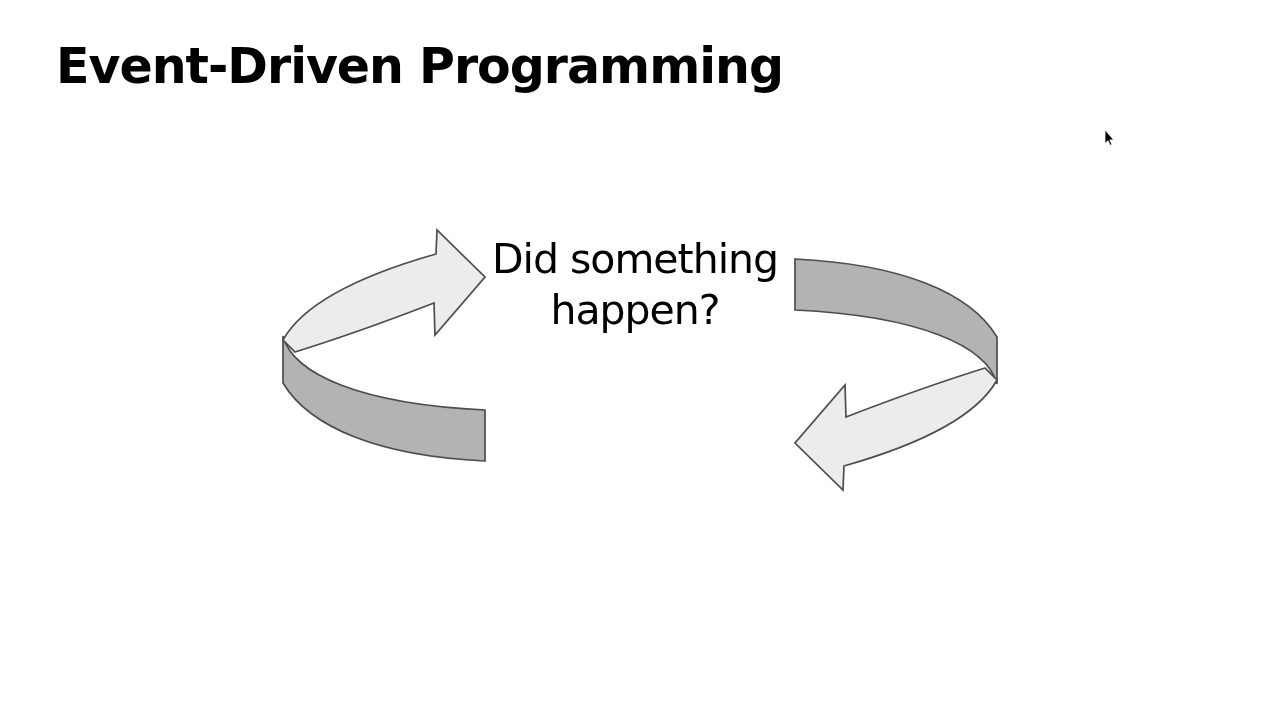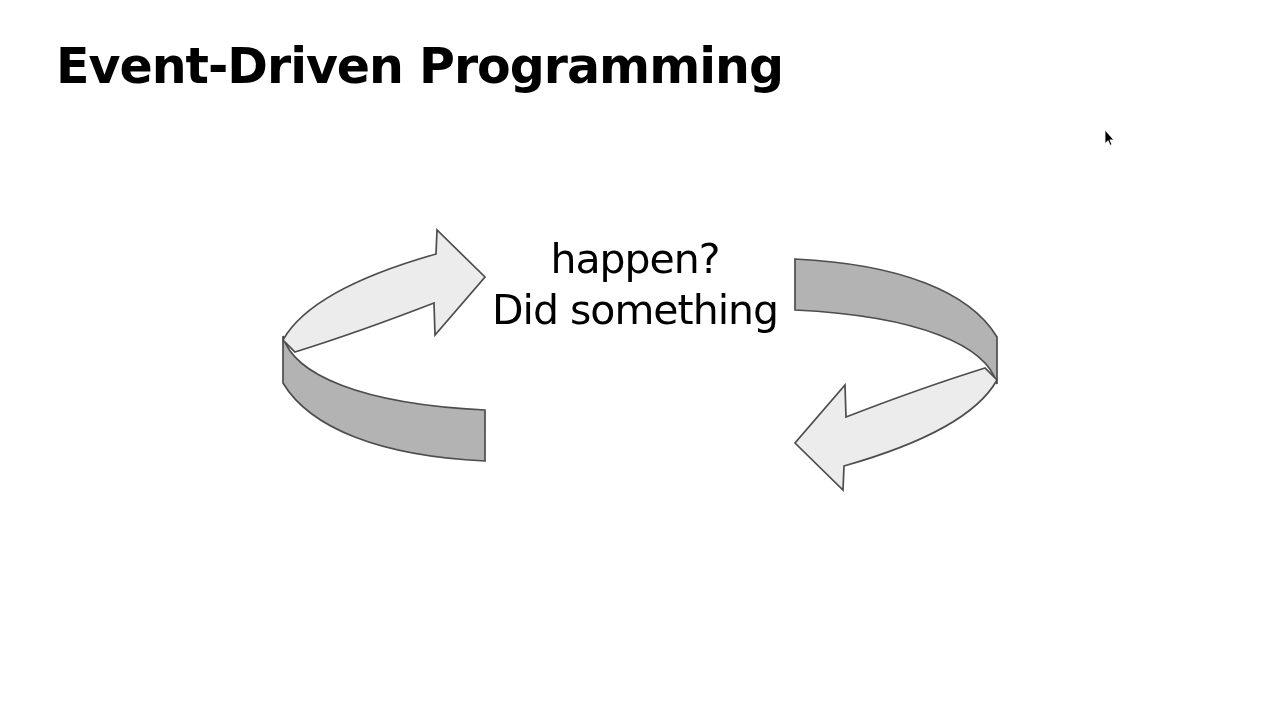--- a/index.html
+++ b/index.html
@@ -80,22 +80,22 @@
       <path class="arrow-shape" d="M 283,340 C 302,306 355,277 436,254 L 437,230 L 485,277 L 435,335 L 434,303 C 390,320 340,338 295,352 Z" fill="#ececec" stroke="#4d4d4d"></path>
     </g>
 
     <g transform="rotate(180 640 360)">
       <path class="arrow-shape" d="M 283,336 C 293,374 360,404 485,410 L 485,461 C 380,456 310,428 283,383 Z" fill="#b3b3b3" stroke="#4d4d4d"></path>
       <path class="arrow-shape" d="M 283,340 C 302,306 355,277 436,254 L 437,230 L 485,277 L 435,335 L 434,303 C 390,320 340,338 295,352 Z" fill="#ececec" stroke="#4d4d4d"></path>
     </g>
   </svg>
 
   <div class="cycle-label label-question">
+    <span class="label-line">Did something</span>
     <span class="label-line">happen?</span>
-    <span class="label-line">Did something</span>
   </div>
 
 
   <svg class="cursor-svg" viewBox="0 0 12 18" xmlns="http://www.w3.org/2000/svg">
     <polygon stroke-width="0.8" points="1,1 1,14.5 4.1,11.7 6.1,16.3 7.9,15.4 5.9,10.9 9.8,10.9" fill="#000000" stroke="#ffffff"></polygon>
   </svg>
 
 </div>
 
 </body></html>

